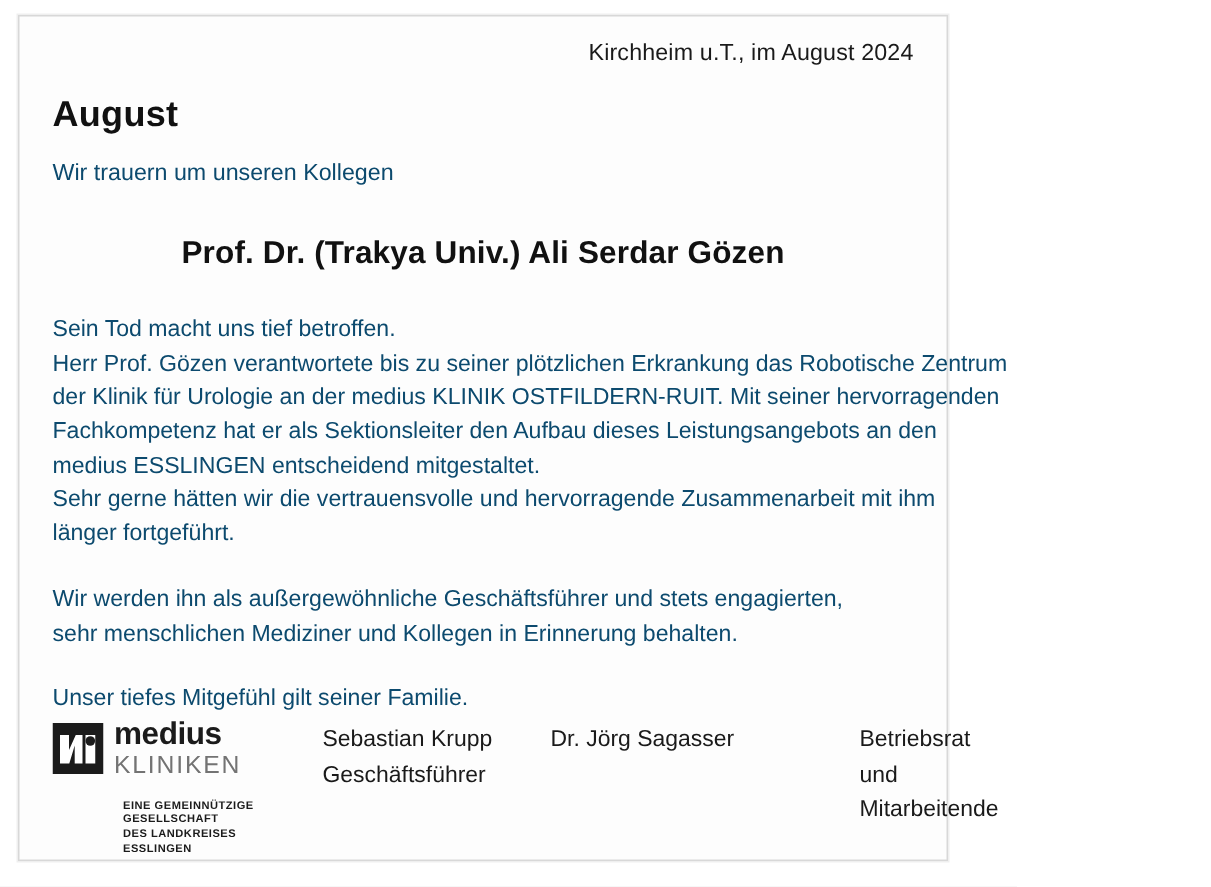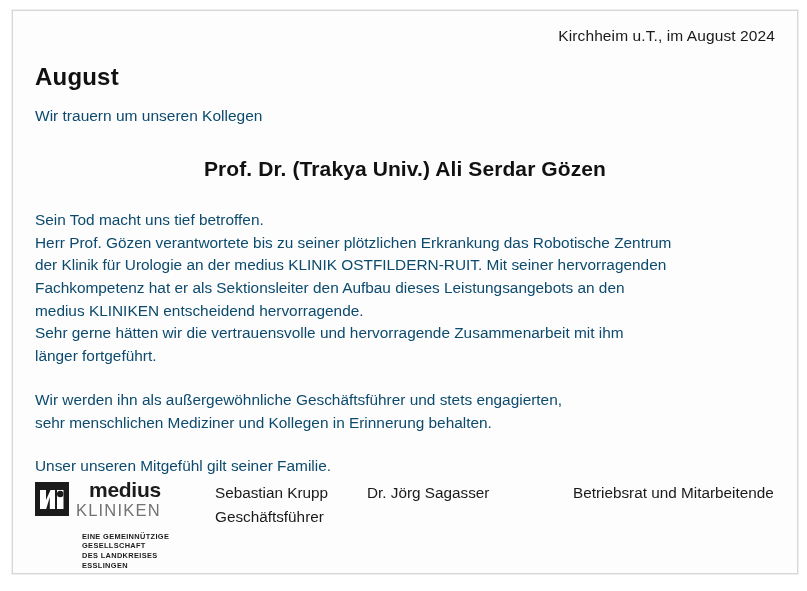--- a/index.html
+++ b/index.html
@@ -15,21 +15,21 @@
     width: 807px;
     height: 591px;
     background: #ffffff;
     box-sizing: border-box;
     overflow: hidden;
   }
   .sheet {
     position: absolute;
     left: 12px;
     top: 10px;
-    width: 786px;
+    width: 620px;
     height: 564px;
     background: #fdfdfd;
     border: 1px solid #d8d8d8;
     box-shadow: 0 0 0 1px #efefef;
     box-sizing: border-box;
   }
   .inner {
     position: absolute;
     left: 20px;
     right: 20px;
@@ -96,21 +96,20 @@
     gap: 7px;
   }
   .logo-mark {
     width: 34px;
     height: 34px;
     position: relative;
     flex: none;
   }
   .logo-text {
     line-height: 1.0;
-    text-align: right;
   }
   .logo-medius {
     font-size: 21px;
     font-weight: bold;
     color: #1b1b1b;
     letter-spacing: -0.3px;
     display: block;
   }
   .logo-kliniken {
     font-size: 16.5px;
@@ -156,32 +155,32 @@
 
       <div class="lead">Wir trauern um unseren Kollegen</div>
 
       <div class="name">Prof. Dr. (Trakya Univ.) Ali Serdar Gözen</div>
 
       <div class="body-block para-1">
         <span class="ln">Sein Tod macht uns tief betroffen.</span>
         <span class="ln">Herr Prof. Gözen verantwortete bis zu seiner plötzlichen Erkrankung das Robotische Zentrum</span>
         <span class="ln">der Klinik für Urologie an der medius KLINIK OSTFILDERN-RUIT. Mit seiner hervorragenden</span>
         <span class="ln">Fachkompetenz hat er als Sektionsleiter den Aufbau dieses Leistungsangebots an den</span>
-        <span class="ln">medius KLINIKEN entscheidend hervorragende.</span>
+        <span class="ln">medius ESSLINGEN entscheidend mitgestaltet.</span>
         <span class="ln">Sehr gerne hätten wir die vertrauensvolle und hervorragende Zusammenarbeit mit ihm</span>
         <span class="ln">länger fortgeführt.</span>
       </div>
 
       <div class="body-block para-2">
         <span class="ln">Wir werden ihn als außergewöhnliche Geschäftsführer und stets engagierten,</span>
         <span class="ln">sehr menschlichen Mediziner und Kollegen in Erinnerung behalten.</span>
       </div>
 
       <div class="body-block para-3">
-        <span class="ln">Unser unseren Mitgefühl gilt seiner Familie.</span>
+        <span class="ln">Unser tiefes Mitgefühl gilt seiner Familie.</span>
       </div>
 
       <div class="footer">
 
         <div class="logo-wrap">
           <div class="logo-row">
             <span class="logo-mark">
               <svg width="34" height="34" viewBox="0 0 34 34" aria-hidden="true">
                 <rect x="0" y="0" width="34" height="34" fill="#1b1b1b"></rect>
                 <path d="M5 27 L5 8 L11 8 L11 18 L15.5 8 L20 8 L20 27 L14.8 27 L14.8 15 L11.2 27 Z" fill="#ffffff"></path>

